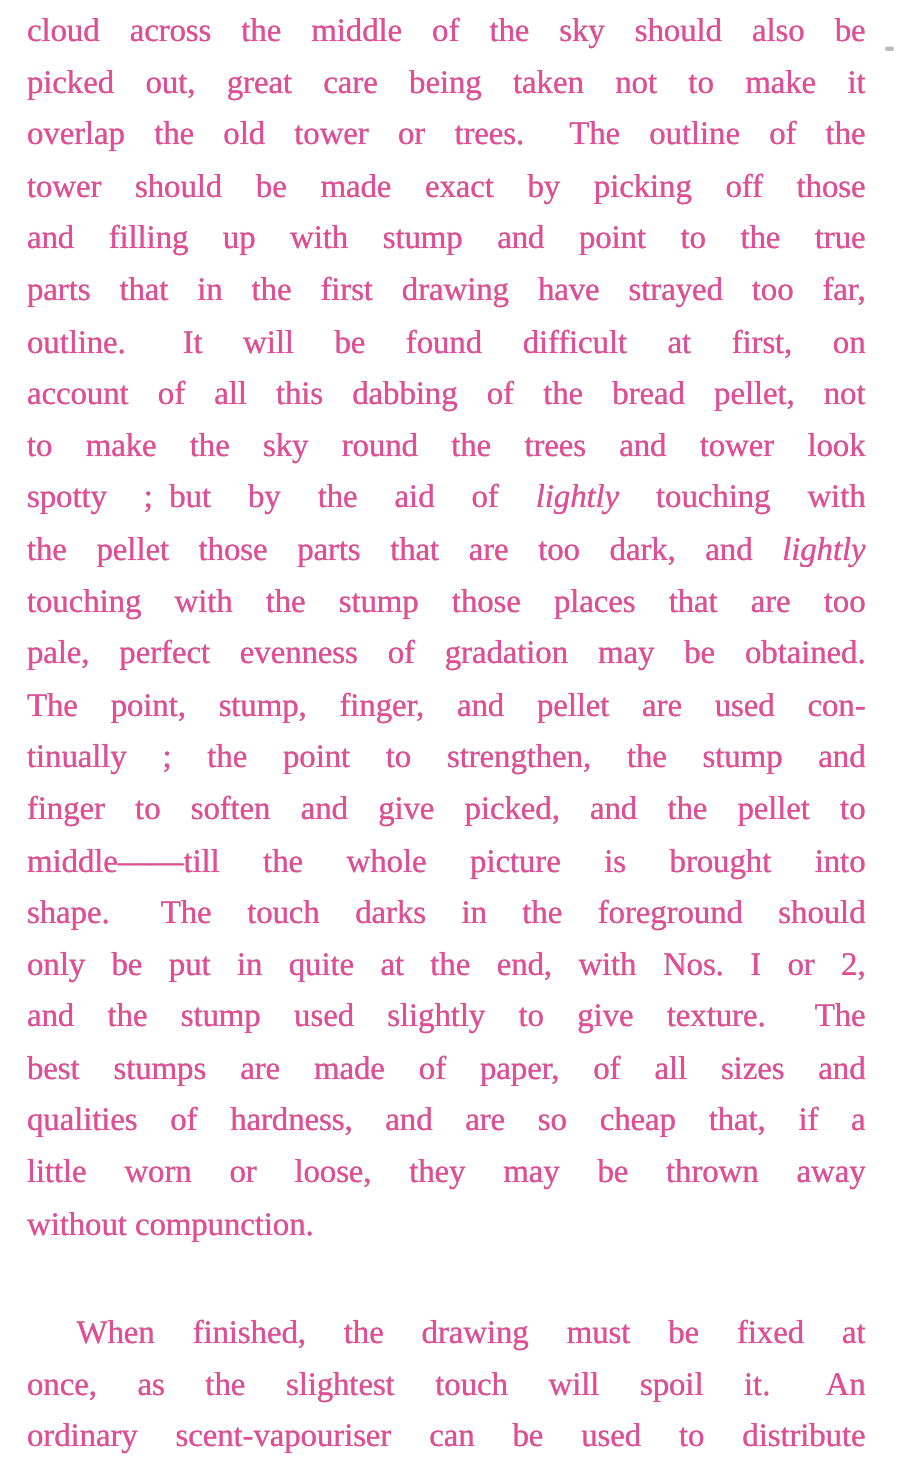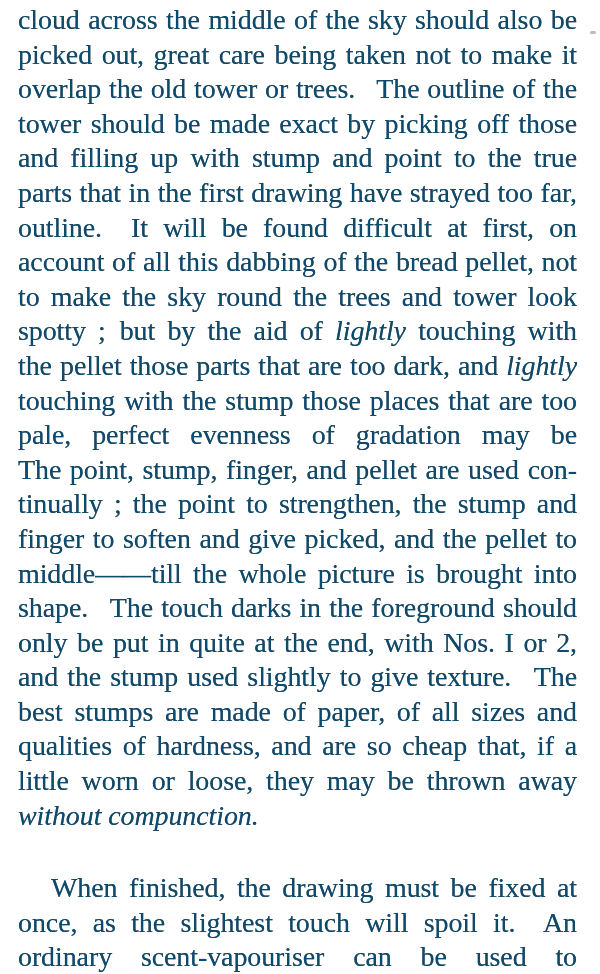--- a/index.html
+++ b/index.html
@@ -9,36 +9,35 @@
   }
   .page {
     position: relative;
     width: 600px;
     height: 974px;
     box-sizing: border-box;
     background: #ffffff;
     overflow: hidden;
     padding: 3px 23px 0 18px;
     font-family: "Liberation Serif", "DejaVu Serif", serif;
-    font-size: 28px;
+    font-size: 22px;
     line-height: 34.6px;
-    color: #0c4a6e;
+    color: #ec4899;
     text-shadow: 0 0 0.5px rgba(10,10,10,0.6);
     letter-spacing: -0.1px;
   }
   .line {
     text-align: justify;
     text-align-last: justify;
     height: 34.6px;
     overflow: hidden;
     white-space: pre-wrap;
   }
   .line.flush {
     text-align-last: left;
-    font-style: italic;
   }
   .line.indent {
     text-indent: 33px;
     margin-top: 38px;
   }
   .line em {
   }
   .artifact {
     position: absolute;
     top: 31px;

